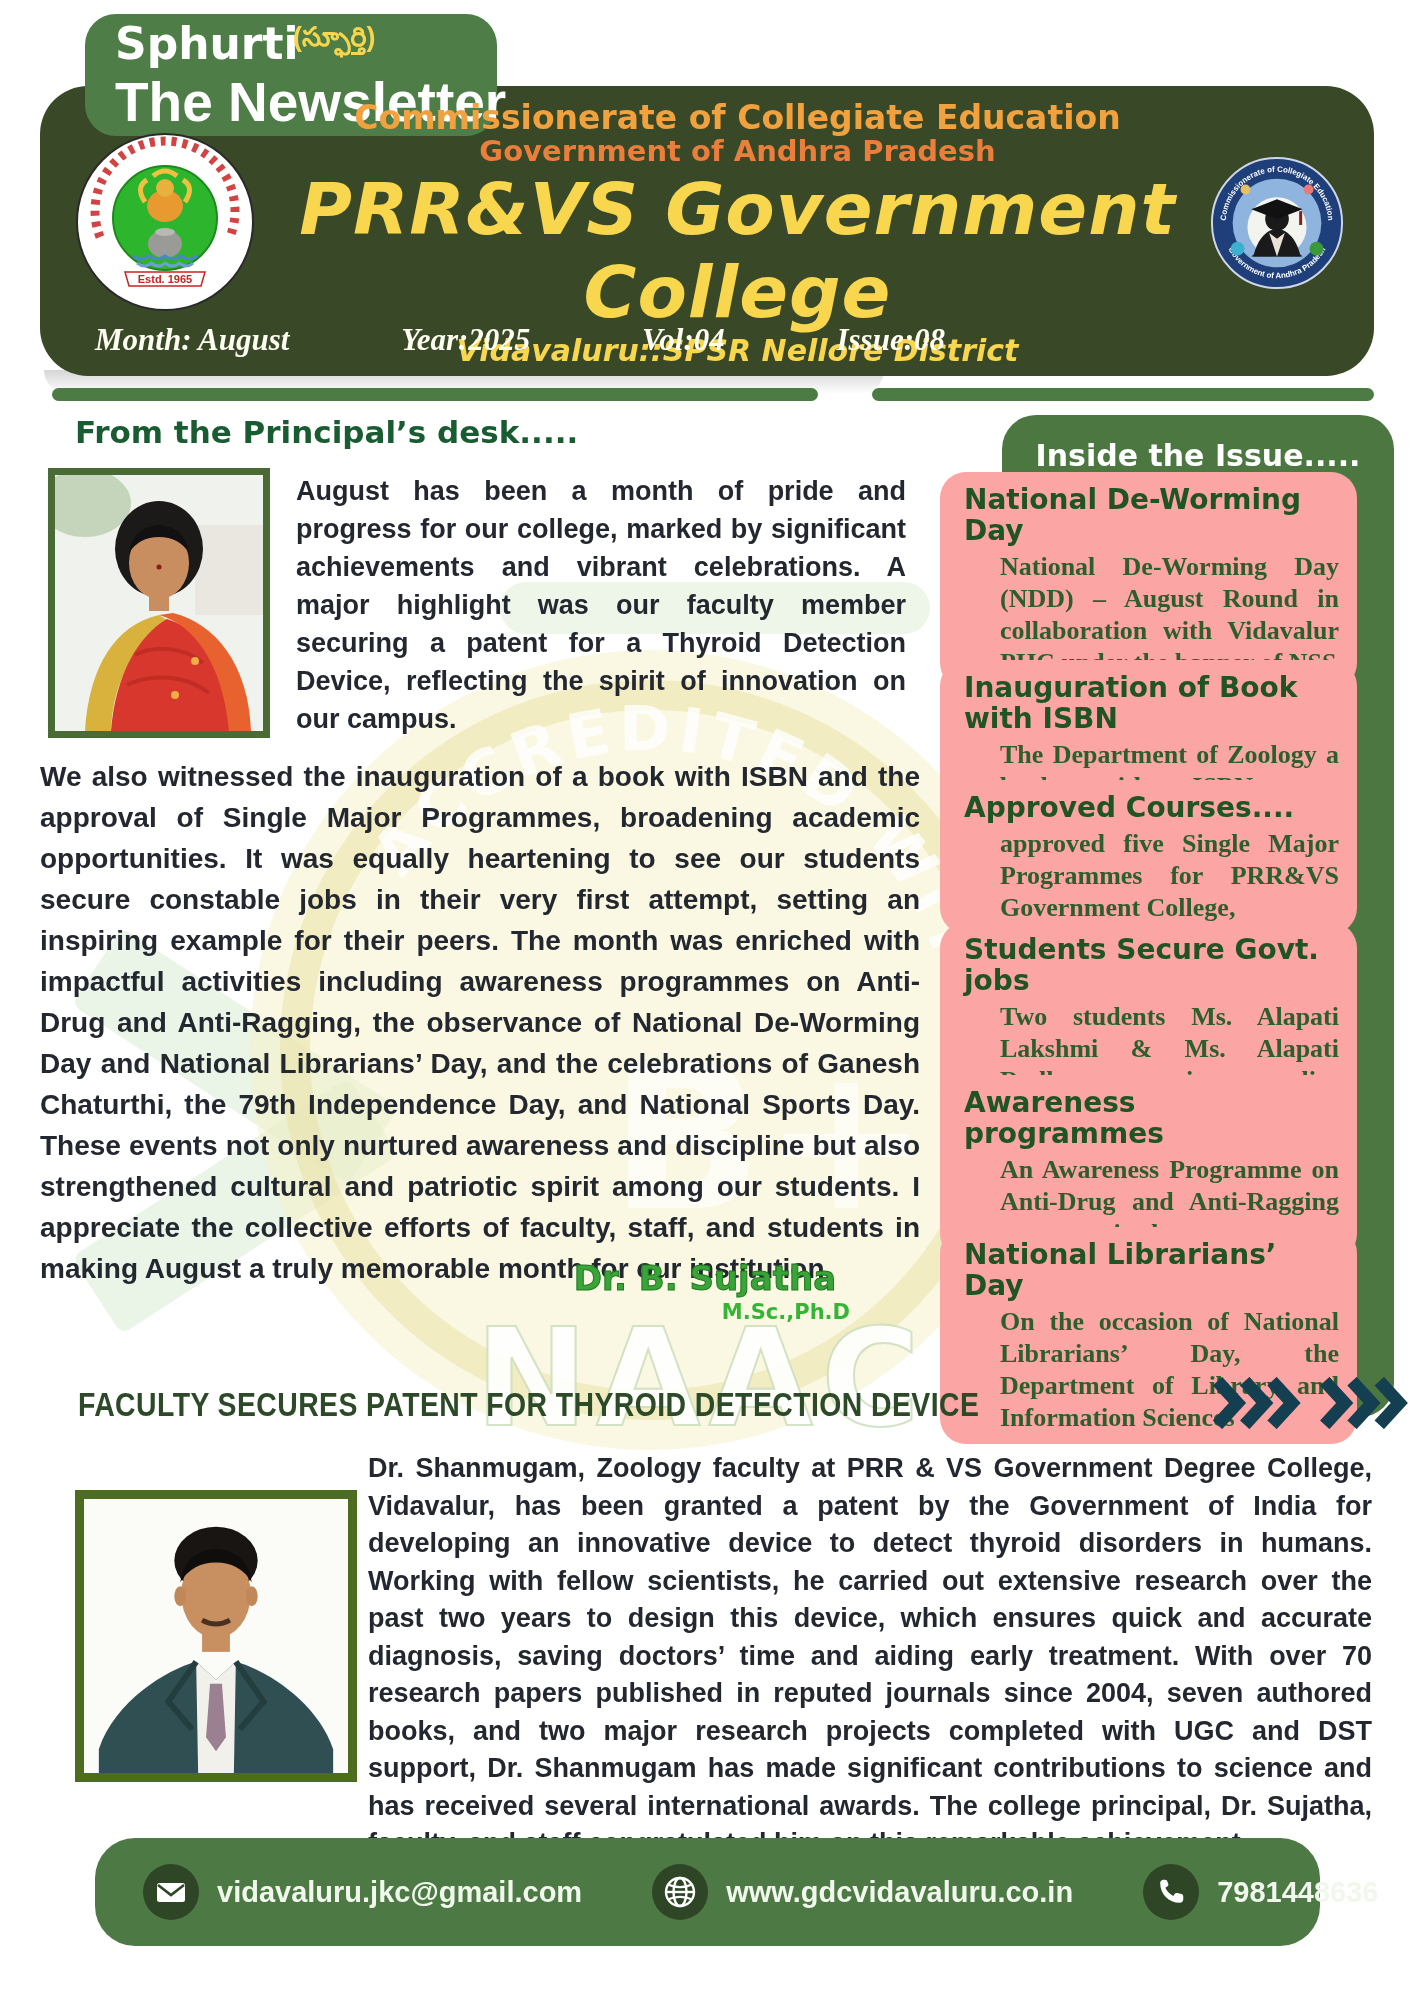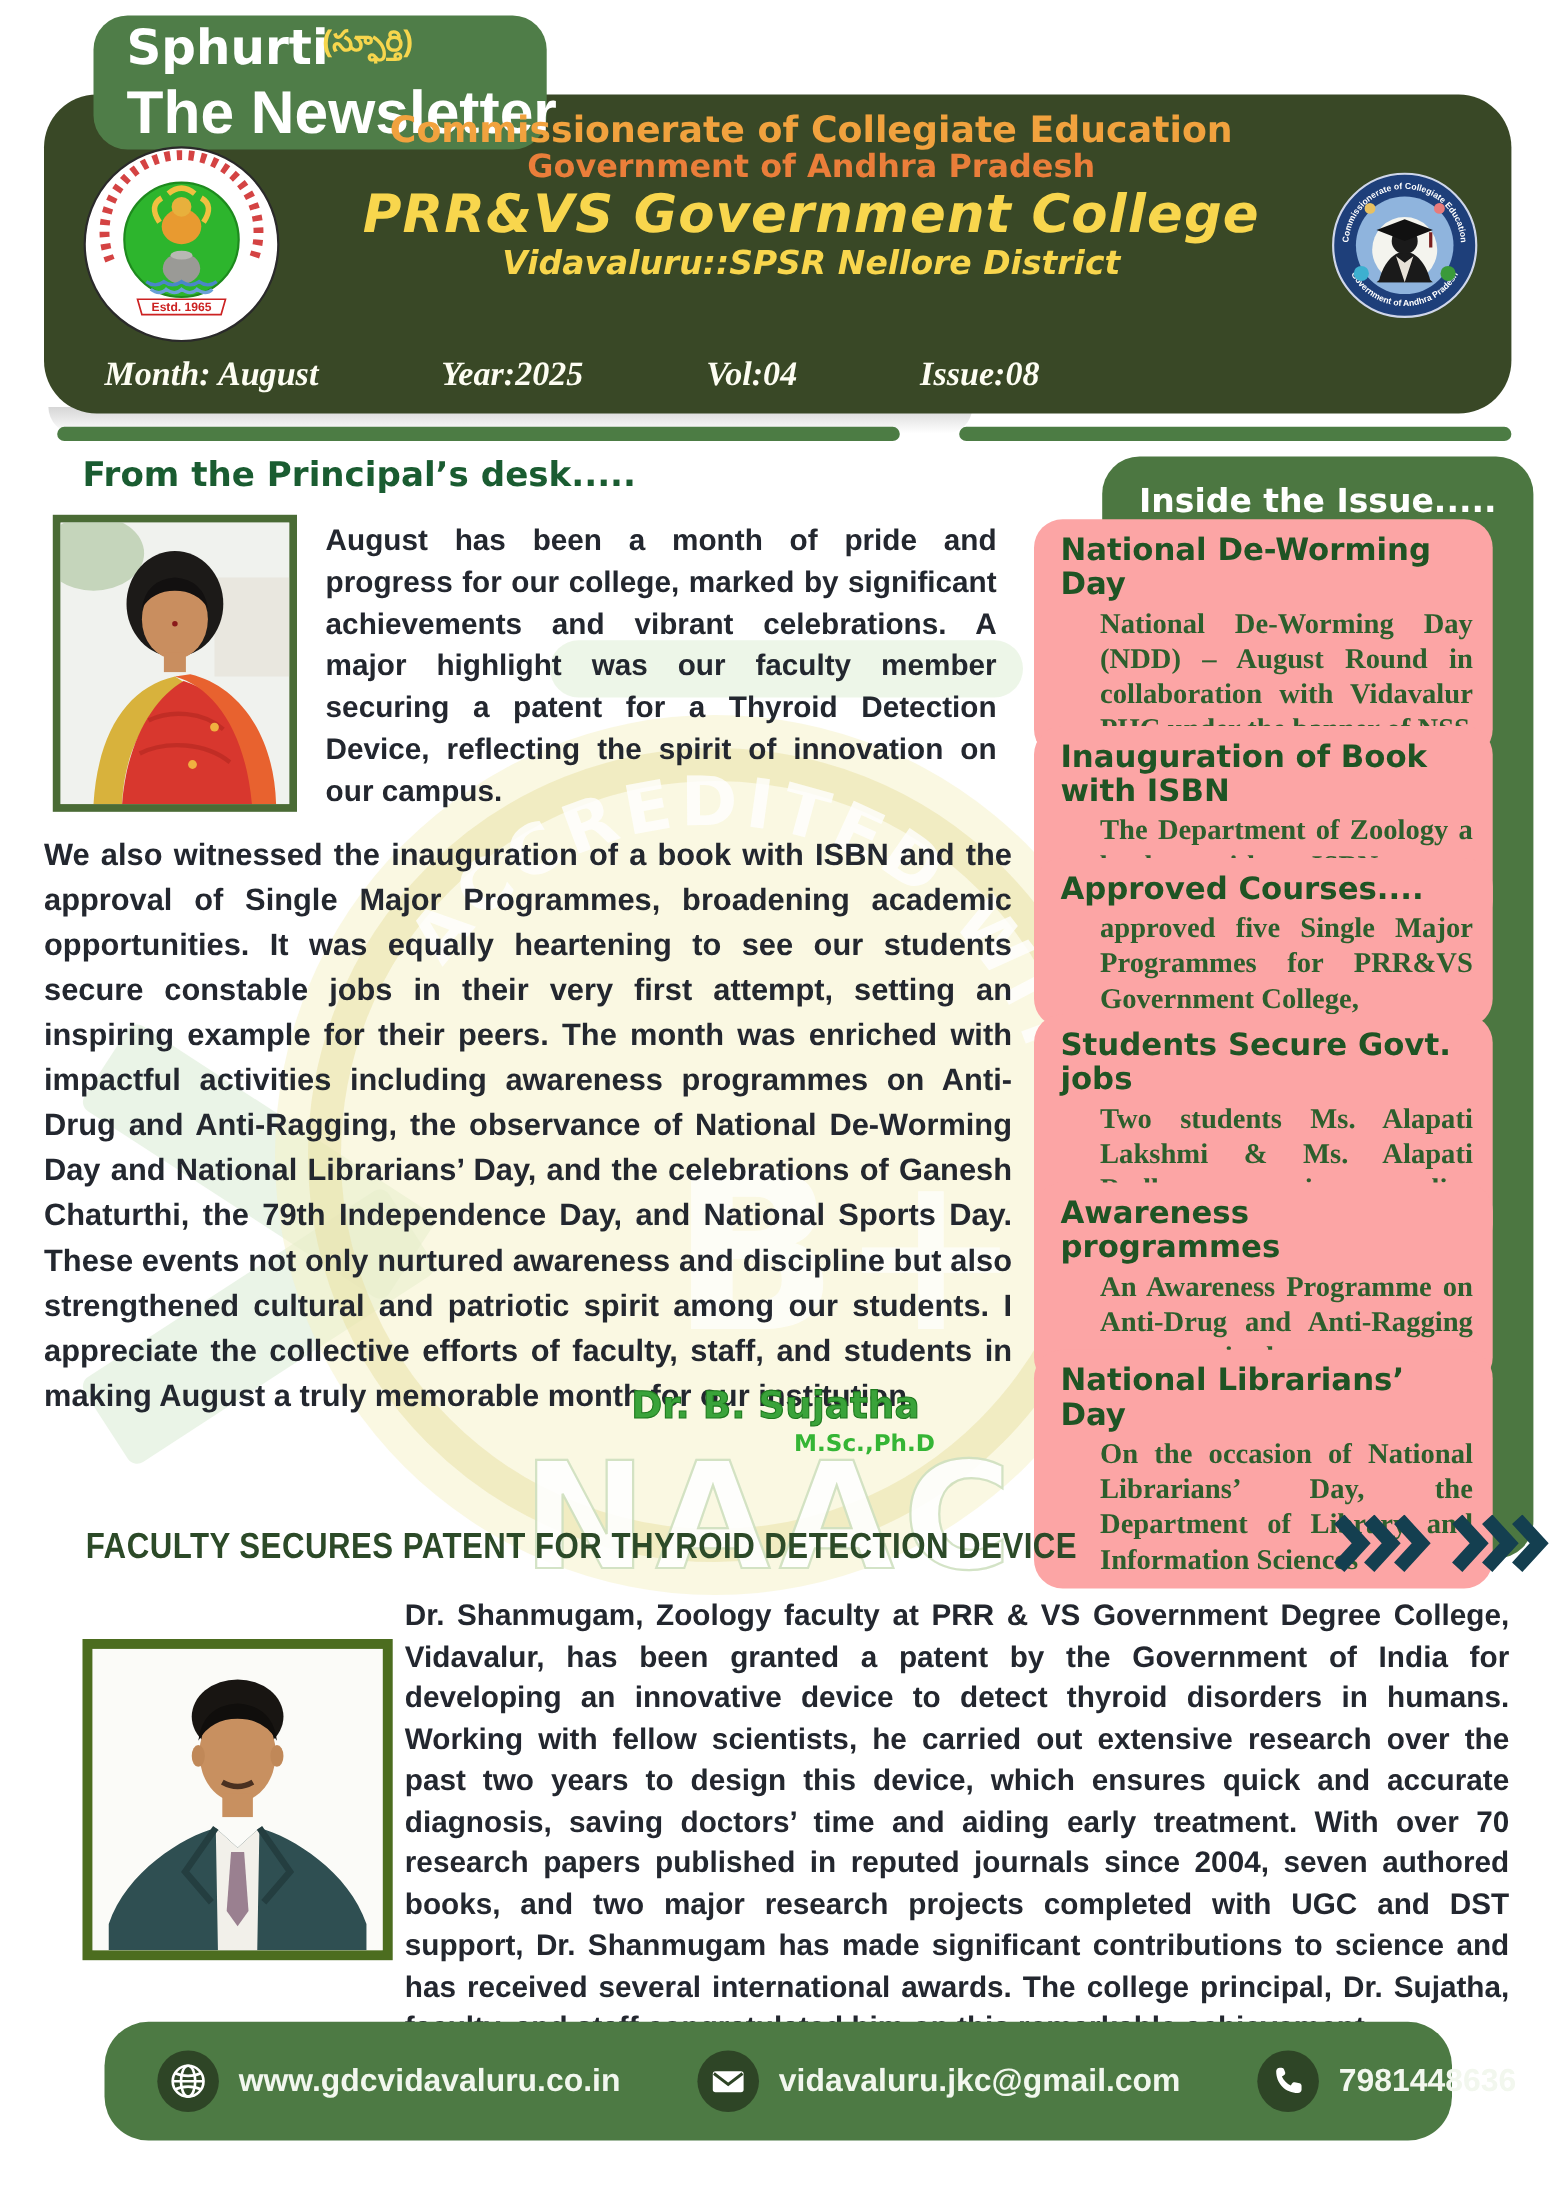--- a/index.html
+++ b/index.html
@@ -21,21 +21,21 @@
   .brand{position:absolute;left:85px;top:14px;width:412px;height:122px;background:#4f7d48;
          border-radius:31px;z-index:3;color:#fff;}
   .brand .t1{position:absolute;left:30px;top:4px;font-family:"DejaVu Sans",sans-serif;
              font-weight:bold;font-size:44px;}
   .brand .tel{position:absolute;left:208px;top:8px;color:#f7d64d;font-weight:bold;font-size:27px;}
   .brand .t2{position:absolute;left:30px;top:56px;font-family:Liberation Sans, sans-serif;
              font-weight:bold;font-size:55px;white-space:nowrap;}
   .org{position:absolute;left:270px;top:100px;width:935px;text-align:center;z-index:4;}
   .org-l1{font-family:"DejaVu Sans",sans-serif;font-weight:bold;font-size:33px;color:#f1a23e;line-height:1.1;}
   .org-l2{font-family:"DejaVu Sans",sans-serif;font-weight:bold;font-size:29px;color:#ea7e3a;line-height:1.1;}
-  .college{font-family:"DejaVu Sans",sans-serif;font-weight:bold;font-style:italic;font-size:48px;
+  .college{font-family:"DejaVu Sans",sans-serif;font-weight:bold;font-style:italic;font-size:72px;
            color:#f8d64d;line-height:1.15;letter-spacing:1px;}
   .loc{font-family:"DejaVu Sans",sans-serif;font-weight:bold;font-style:italic;font-size:30px;
        color:#f8d64d;line-height:1.1;}
   .issue-row{position:absolute;left:95px;top:322px;width:850px;display:flex;justify-content:space-between;
        z-index:4;color:#fdfdf2;font-family:"Liberation Serif",serif;font-style:italic;font-weight:bold;font-size:31px;}
   .logo-left{position:absolute;left:75px;top:132px;width:180px;height:180px;z-index:5;}
   .logo-right{position:absolute;left:1208px;top:154px;width:138px;height:138px;z-index:5;}
   .bar{position:absolute;top:388px;height:13px;background:#4c7c44;border-radius:7px;z-index:2;}
   .bar.l{left:52px;width:766px;}
   .bar.r{left:872px;width:502px;}
@@ -270,41 +270,41 @@
       <polygon points="126,186 138,186 142,240 132,254 122,240" fill="#9a8090"></polygon>
       <path d="M112,164 L84,204 L108,232 M152,164 L180,204 L156,232" stroke="#243e40" stroke-width="6" fill="none"></path>
     </svg>
   </div>
 
   <div class="para para3">Dr. Shanmugam, Zoology faculty at PRR &amp; VS Government Degree College, Vidavalur, has been granted a patent by the Government of India for developing an innovative device to detect thyroid disorders in humans. Working with fellow scientists, he carried out extensive research over the past two years to design this device, which ensures quick and accurate diagnosis, saving doctors’ time and aiding early treatment. With over 70 research papers published in reputed journals since 2004, seven authored books, and two major research projects completed with UGC and DST support, Dr. Shanmugam has made significant contributions to science and has received several international awards. The college principal, Dr. Sujatha, faculty, and staff congratulated him on this remarkable achievement.</div>
 
   <div class="footer">
     <div class="f-item">
       <div class="f-ic">
+        <svg width="34" height="34" viewBox="0 0 34 34">
+          <rect x="3" y="8" width="28" height="19" rx="2.5" fill="#ffffff"></rect>
+          <polyline points="4,10 17,20 30,10" fill="none" stroke="#2e4526" stroke-width="2.6"></polyline>
+        </svg>
+      </div>
+      <span class="f-txt">vidavaluru.jkc@gmail.com</span>
+    </div>
+    <div class="f-item">
+      <div class="f-ic">
         <svg width="34" height="34" viewBox="0 0 34 34" fill="none" stroke="#ffffff" stroke-width="2.4">
           <circle cx="17" cy="17" r="14"></circle>
           <ellipse cx="17" cy="17" rx="6.5" ry="14"></ellipse>
           <line x1="3" y1="17" x2="31" y2="17"></line>
           <path d="M5,9.5 C12,13 22,13 29,9.5"></path>
           <path d="M5,24.5 C12,21 22,21 29,24.5"></path>
         </svg>
       </div>
       <span class="f-txt">www.gdcvidavaluru.co.in</span>
     </div>
     <div class="f-item">
       <div class="f-ic">
-        <svg width="34" height="34" viewBox="0 0 34 34">
-          <rect x="3" y="8" width="28" height="19" rx="2.5" fill="#ffffff"></rect>
-          <polyline points="4,10 17,20 30,10" fill="none" stroke="#2e4526" stroke-width="2.6"></polyline>
-        </svg>
-      </div>
-      <span class="f-txt">vidavaluru.jkc@gmail.com</span>
-    </div>
-    <div class="f-item">
-      <div class="f-ic">
         <svg width="32" height="32" viewBox="0 0 34 34">
           <path d="M9,4 C7,4 5.5,5.5 5.5,7.5 C5.5,19.5 14.5,28.5 26.5,28.5 C28.5,28.5 30,27 30,25 L30,21.5 C30,20.3 29.2,19.3 28,19 L23.5,18 C22.5,17.8 21.4,18.2 20.8,19.2 L19.6,21.2 C16,19.5 12.5,16 11,12.4 L13,11.2 C14,10.6 14.4,9.5 14.2,8.5 L13.2,6 C12.9,4.8 11.9,4 10.7,4 Z" fill="#ffffff"></path>
         </svg>
       </div>
       <span class="f-txt">7981448636</span>
     </div>
   </div>
 
 </div>
 

